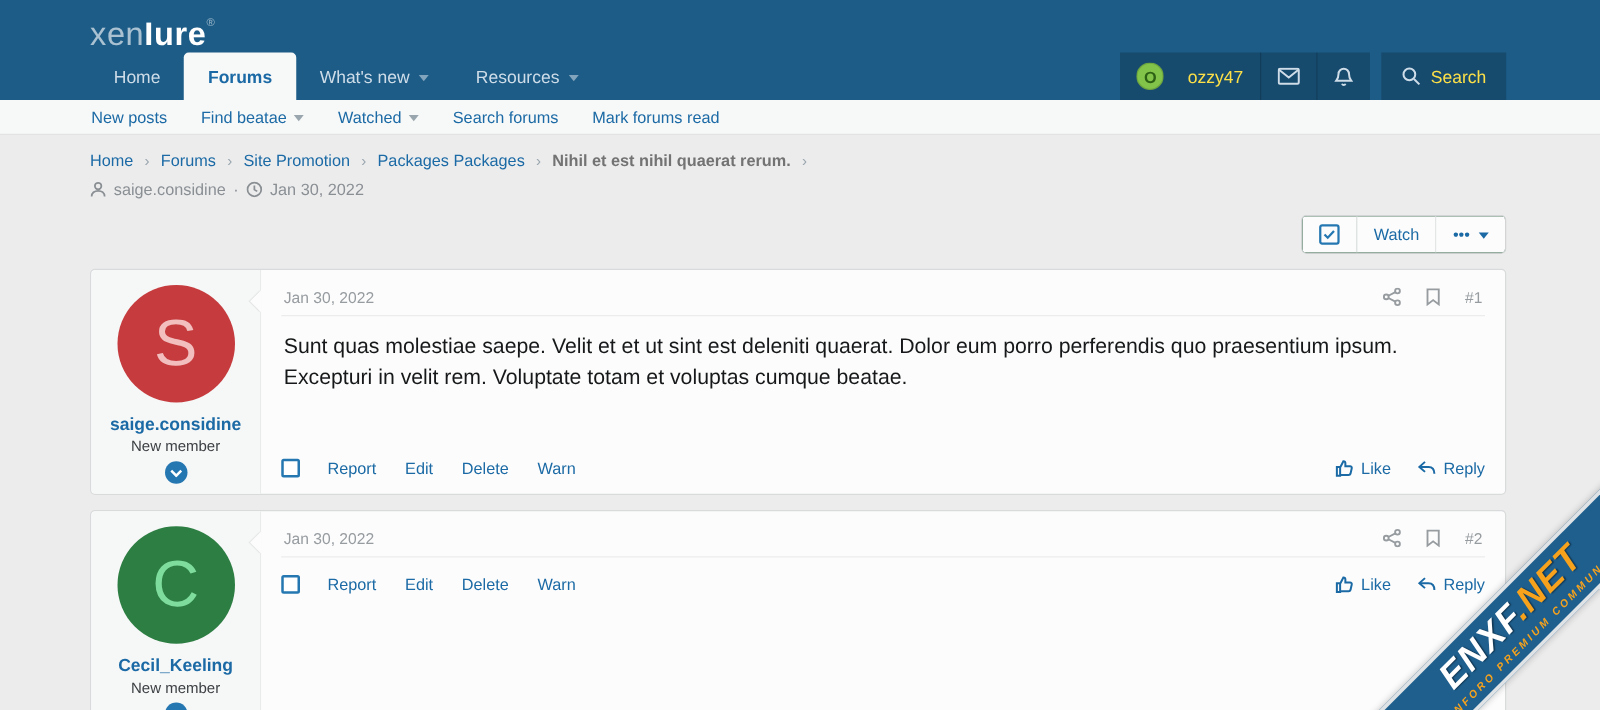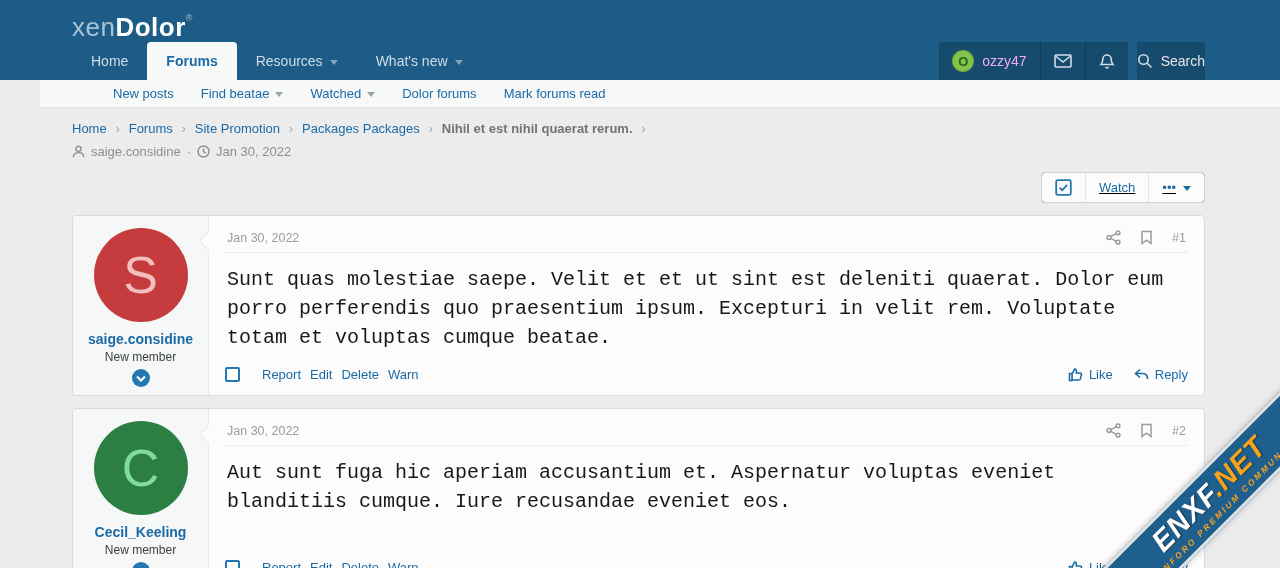--- a/index.html
+++ b/index.html
@@ -20,86 +20,86 @@
   .nav-row { height:38px; display:flex; align-items:stretch; padding-left:72px; position:relative; }
   .tab { display:flex; align-items:center; gap:7px; padding:0 19px; color:#cfdde9; font-size:14px; cursor:pointer; }
   .tab.active { background:#f7f8f8; color:#1b6aa5; font-weight:bold; border-radius:4px 4px 0 0; }
   .caret { width:0; height:0; border-left:4px solid transparent; border-right:4px solid transparent; border-top:5px solid rgba(255,255,255,.45); margin-top:2px; }
   .hdr-right { margin-left:auto; display:flex; align-items:stretch; gap:9px; margin-right:75px; }
   .panel { background:rgba(0,0,0,.18); display:flex; align-items:center; }
   .visitor { padding:0; }
   .visitor .seg { display:flex; align-items:center; padding:0 13px; height:100%; }
   .visitor .seg + .seg { border-left:1px solid rgba(0,0,0,.18); }
   .mini-avatar { width:22px; height:22px; border-radius:50%; background:#82c44a; color:#2c6014; font-size:13px; font-weight:bold; display:flex; align-items:center; justify-content:center; margin-right:8px; border:1px solid rgba(0,0,0,.15); }
-  .visitor-name { color:#f0abfc; font-size:14px; }
+  .visitor-name { color:#fde047; font-size:14px;margin-left:11px; }
   .hdr-ic { stroke:#cfdde9; fill:none; stroke-width:1.6; }
-  .search-panel { padding:0 0; gap:8px; color:#e5e5e5; font-size:14px; cursor:pointer;justify-content:flex-end; }
-  
-  .subnav { height:28px; background:#f7f8f8; border-bottom:1px solid #e3e3e3; display:flex; align-items:center; gap:27px; padding-left:73px;margin-left:40px; }
+  .search-panel { padding:0 16px; gap:8px; color:#fde047; font-size:14px; cursor:pointer;justify-content:flex-end; }
+  
+  .subnav { height:28px; background:#f7f8f8; border-bottom:1px solid #e3e3e3; display:flex; align-items:center; gap:27px; padding-left:73px; }
   .subnav a { color:#1b6aa5; font-size:13px; text-decoration:none; display:flex; align-items:center; gap:6px; cursor:pointer; }
   .caret-g { width:0; height:0; border-left:4px solid transparent; border-right:4px solid transparent; border-top:5px solid #9aa6ae; margin-top:2px; }
   
   .content { padding:13px 75px 0 72px; }
   .crumbs { display:flex; align-items:center; gap:9px; font-size:13px; flex-wrap:wrap; }
   .crumbs a { color:#1b6aa5; text-decoration:none; cursor:pointer; }
   .crumbs .sep { color:#9aa6ae; font-size:12px; }
   .crumbs .current { color:#737373; font-weight:bold; }
   .thread-meta { display:flex; align-items:center; gap:6px; margin-top:8px; color:#8a8f94; font-size:13px; }
   .meta-ic { stroke:#8a8f94; fill:none; stroke-width:1.4; }
   .toolbar { display:flex; justify-content:flex-end; margin-top:13px; }
-  .btn-group { display:flex; background:#14532d; border:1px solid #d2d4d5; border-radius:4px; overflow:hidden;text-decoration:underline; }
+  .btn-group { display:flex; background:#14532d; border:1px solid #d2d4d5; border-radius:4px; overflow:hidden; }
   .btn { display:flex; align-items:center; gap:7px; padding:6px 13px; color:#1b6aa5; font-size:13px; cursor:pointer; background:#fcfcfc; border:none; border-left:1px solid #e4e5e6; font-family:inherit; }
   .btn:first-child { border-left:none; }
   .caret-b { width:0; height:0; border-left:4px solid transparent; border-right:4px solid transparent; border-top:5px solid #1b6aa5; margin-top:2px; }
   
   .post { display:flex; background:#fcfcfc; border:1px solid #d8dadb; border-radius:4px; margin-top:12px; min-height:172px; }
   .avatar-cell { width:136px; flex:0 0 136px; background:#f6f7f7; border-right:1px solid #e9eaea; border-radius:4px 0 0 4px; display:flex; flex-direction:column; align-items:center; padding:12px 6px 8px; }
   .avatar { width:94px; height:94px; border-radius:50%; display:flex; align-items:center; justify-content:center; font-size:52px; cursor:pointer; }
   .username { margin-top:9px; font-weight:bold; color:#1b6aa5; font-size:14px; cursor:pointer; }
   .role { margin-top:3px; color:#3d4144; font-size:12px; }
   .expand-badge { margin-top:5px; width:18px; height:18px; border-radius:50%; background:#2577b1; display:flex; align-items:center; justify-content:center; cursor:pointer; }
   .msg-cell { flex:1; display:flex; flex-direction:column; padding:9px 16px 13px; position:relative; }
   .msg-cell::before { content:""; position:absolute; left:-9px; top:16px; border:9px solid transparent; border-left:none; border-right:9px solid #fcfcfc; filter:drop-shadow(-1px 0 0 #e0e1e1); }
   .msg-head { display:flex; align-items:center; color:#979ca0; font-size:12.5px; padding:5px 2px 7px; border-bottom:1px solid #ececec; }
   .msg-head .right { margin-left:auto; display:flex; align-items:center; gap:19px; }
   .post-ic { stroke:#979ca0; fill:none; stroke-width:1.5; cursor:pointer; }
   .post-num { color:#979ca0; font-size:12.5px; cursor:pointer; }
-  .msg-body { flex:1; padding:12px 2px 0; color:#161819; font-size:20px; line-height:1.45; max-width:1010px;font-family:Liberation Mono, monospace; }
+  .msg-body { flex:1; padding:12px 2px 0; color:#161819; font-size:17px; line-height:1.45; max-width:1010px; }
   .msg-foot { display:flex; align-items:center; margin-top:14px; }
   .sel-box { width:15px; height:15px; border:2px solid #2577b1; border-radius:2px; background:#fff; cursor:pointer; margin-right:22px; }
-  .mod-links { display:flex; gap:9px; }
+  .mod-links { display:flex; gap:23px; }
   .mod-links a, .react a { color:#1b6aa5; font-size:13px; text-decoration:none; display:flex; align-items:center; gap:6px; cursor:pointer; }
   .react { margin-left:auto; display:flex; gap:21px; }
   .blue-ic { stroke:#1b6aa5; fill:none; stroke-width:1.6; }
   
   .ribbon { position:absolute; left:1041px; top:470px; width:344px; height:56px; transform:rotate(-45deg); background:#1e5f8e; border-top:3px solid #dfe3e6; border-bottom:3px solid #dfe3e6; display:flex; flex-direction:column; align-items:center; justify-content:center; z-index:20; box-shadow:0 0 6px rgba(0,0,0,.25); }
   .ribbon .l1 { font-size:29px; font-weight:bold; font-style:italic; letter-spacing:1px; line-height:1; color:#fff; text-shadow:1px 1px 1px rgba(0,0,0,.4); }
   .ribbon .l1 .or { color:#f6a21d; }
   .ribbon .l2 { font-size:8.5px; font-weight:bold; font-style:italic; color:#f6a21d; letter-spacing:2.5px; margin-top:2px; }
 </style>
 </head>
 <body>
 
 <div class="hdr">
   <div class="logo-row">
-    <div class="logo"><span>xen</span><span class="bold">Dolor</span><span class="mark">®</span></div>
+    <div class="logo"><span>xen</span><span class="bold">Iure</span><span class="mark">®</span></div>
   </div>
   <div class="nav-row">
     <div class="tab">
         <span>Home</span>
       </div>
     <div class="tab active">
         <span>Forums</span>
       </div>
     <div class="tab">
+        <span>What's new</span>
+        <span class="caret"></span>
+      </div>
+    <div class="tab">
         <span>Resources</span>
-        <span class="caret"></span>
-      </div>
-    <div class="tab">
-        <span>What's new</span>
         <span class="caret"></span>
       </div>
     <div class="hdr-right">
       <div class="panel visitor">
         <div class="seg">
           <span class="mini-avatar">O</span>
           <span class="visitor-name">ozzy47</span>
         </div>
         <div class="seg">
           <svg class="hdr-ic" width="18" height="14" viewBox="0 0 18 14">
@@ -131,21 +131,21 @@
     </a>
   <a>
       <span>Find beatae</span>
       <span class="caret-g"></span>
     </a>
   <a>
       <span>Watched</span>
       <span class="caret-g"></span>
     </a>
   <a>
-      <span>Dolor forums</span>
+      <span>Search forums</span>
     </a>
   <a>
       <span>Mark forums read</span>
     </a>
 </div>
 
 <div class="content">
 
   <div class="crumbs">
     <a>Home</a>
@@ -267,21 +267,20 @@
               <circle cx="3" cy="7.5" r="1.9"></circle>
               <circle cx="12" cy="12.2" r="1.9"></circle>
               <path d="M4.7 6.6l5.6-2.9M4.7 8.4l5.6 2.9"></path>
             </svg>
           <svg class="post-ic" width="13" height="15" viewBox="0 0 13 15">
               <path d="M2 1.5h9v12l-4.5-3.4L2 13.5z"></path>
             </svg>
           <span class="post-num">#2</span>
         </span>
       </div>
-      <div class="msg-body">Aut sunt fuga hic aperiam accusantium et. Aspernatur voluptas eveniet blanditiis cumque. Iure recusandae eveniet eos.</div>
       <div class="msg-foot">
         <span class="sel-box"></span>
         <span class="mod-links">
           <a>Report</a>
           <a>Edit</a>
           <a>Delete</a>
           <a>Warn</a>
         </span>
         <span class="react">
           <a>

